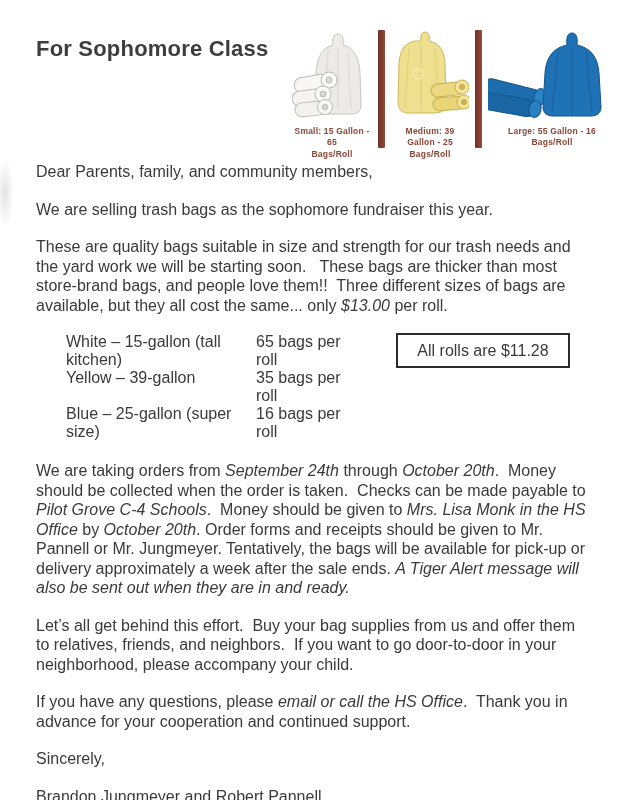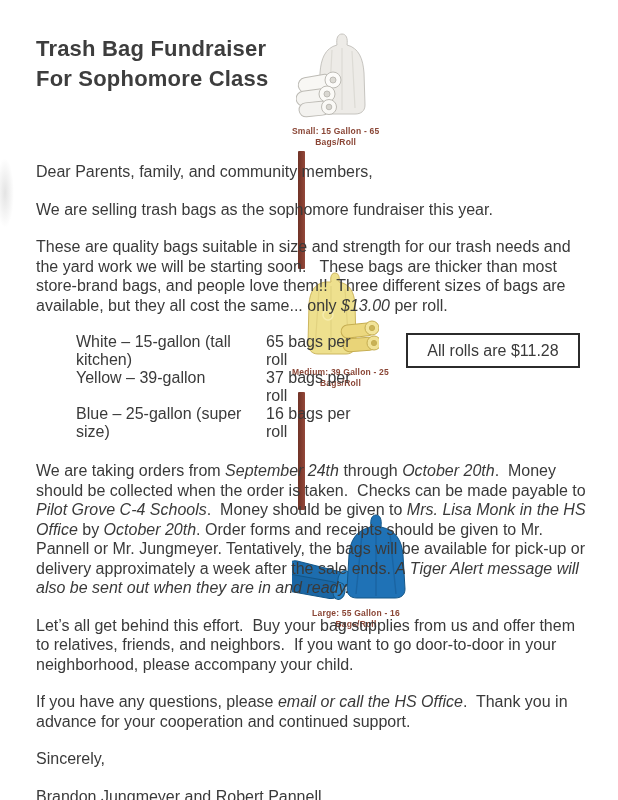--- a/index.html
+++ b/index.html
@@ -12,41 +12,41 @@
     overflow:hidden;
   }
 
   
   .header { display:flex; align-items:flex-start; padding:28px 8px 0 36px; height:124px; }
   .title-block { width:256px; flex-shrink:0; padding-top:6px; }
   .title-line {
     font-size:22px; font-weight:bold; line-height:30px;
     color:var(--title, #3d3d3d); letter-spacing:0.2px;
   }
-  .products { display:flex; align-items:flex-start;flex-direction:column; }
+  .products { display:flex; align-items:flex-start; }
   .product { display:flex; flex-direction:column; align-items:center; }
   .product .art { height:94px; display:flex; align-items:flex-end; justify-content:center; }
   .caption {
     margin-top:4px; text-align:center;
     font-size:8.5px; font-weight:bold; line-height:1.35;
     color:var(--caption-red, #8a4636); letter-spacing:0.2px;
   }
   .divider-bar {
     width:7px; height:118px; margin:2px 6px 0 6px;
     background:linear-gradient(90deg, #6f3327, var(--divider-maroon,#7e3a2d) 40%, #94483a);
     border-radius:1px; flex-shrink:0;
   }
 
   
   .letter { padding:10px 26px 0 36px; font-size:16px; line-height:19.5px; }
   .letter p { margin:0 0 18px 0; white-space:pre-wrap; }
   .letter em { font-style:italic; }
 
   .pricing-row { display:flex; align-items:flex-start; margin:0 0 20px 0; }
-  .bag-list { margin-left:40px; flex-shrink:0; }
+  .bag-list { margin-left:30px; flex-shrink:0; }
   .bag-row { display:flex; line-height:18px; }
   .bag-label { width:190px; }
   .bag-count { width:105px; }
   .price-box {
     margin-left:35px; width:158px;
     border:2px solid var(--box-border, #2b2b2b);
     text-align:center; padding:6px 6px; line-height:19px;
   }
 
   .signature { }
@@ -59,21 +59,20 @@
 </style>
 </head>
 <body>
 
 <div class="page">
 
   <div class="scan-smudge"></div>
 
   <div class="header">
     <div class="title-block">
-      <div class="title-line">Trash Bag Fundraiser</div>
       <div class="title-line">For Sophomore Class</div>
     </div>
 
     <div class="products">
 
       <div class="product">
         <div class="art">
           <svg width="80" height="94" viewBox="0 0 80 94">
             <path d="M41 17 C40 10 42 6 46 6 C50 6 52 10 51 17 C63 20 67 31 68 45 L69 77 C69 83 65 86 59 86 L33 86 C27 86 23 83 23 77 L24 45 C25 31 29 20 41 17 Z" style="fill:var(--bag-white);stroke:var(--bag-white-edge);stroke-width:1"></path>
             <path d="M36 22 L33 80 M46 20 L46 82 M56 23 L59 80" style="stroke:#dddbd5;stroke-width:1.2;fill:none"></path>
@@ -153,21 +152,21 @@
     <p><span>These are quality bags suitable in size and strength for our trash needs and the yard work we will be starting soon.   These bags are thicker than most store-brand bags, and people love them!!  Three different sizes of bags are available, but they all cost the same... only </span><em>$13.00</em><span> per roll.</span></p>
 
     <div class="pricing-row">
       <div class="bag-list">
         <div class="bag-row">
           <span class="bag-label">White – 15-gallon (tall kitchen)</span>
           <span class="bag-count">65 bags per roll</span>
         </div>
         <div class="bag-row">
           <span class="bag-label">Yellow – 39-gallon</span>
-          <span class="bag-count">37 bags per roll</span>
+          <span class="bag-count">35 bags per roll</span>
         </div>
         <div class="bag-row">
           <span class="bag-label">Blue – 25-gallon (super size)</span>
           <span class="bag-count">16 bags per roll</span>
         </div>
       </div>
       <div class="price-box">
         <div>All rolls are $11.28</div>
       </div>
     </div>

